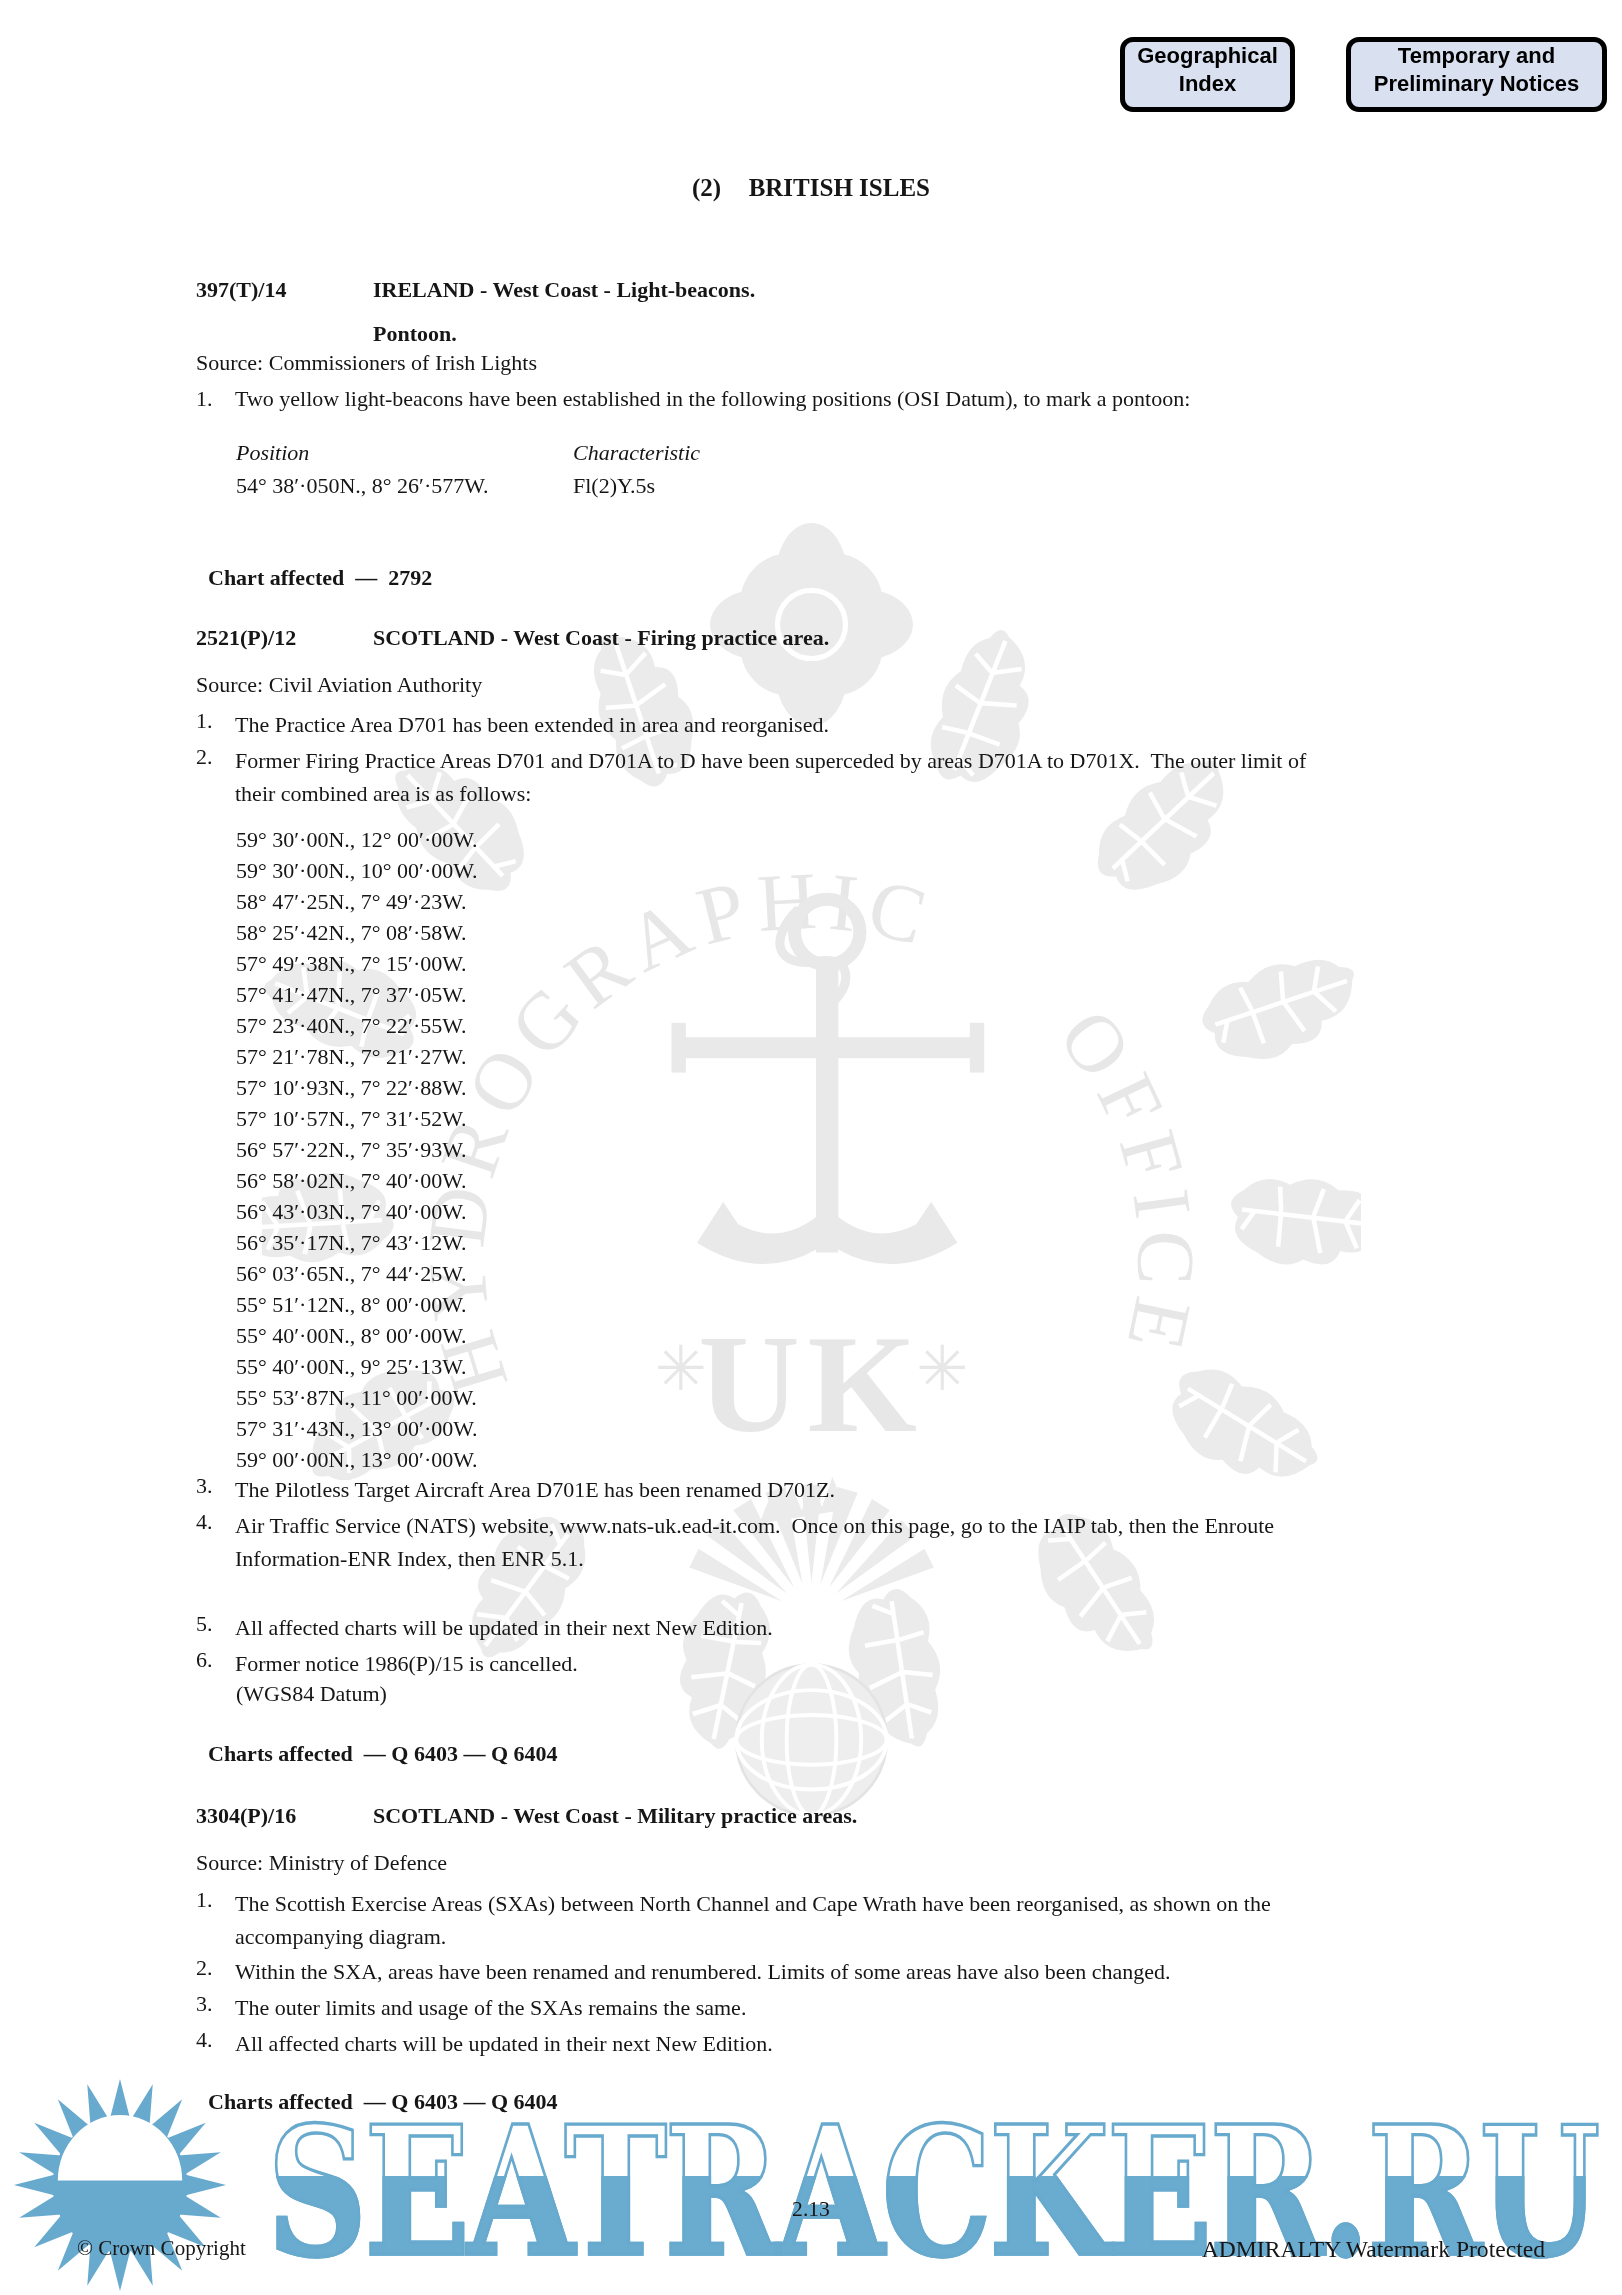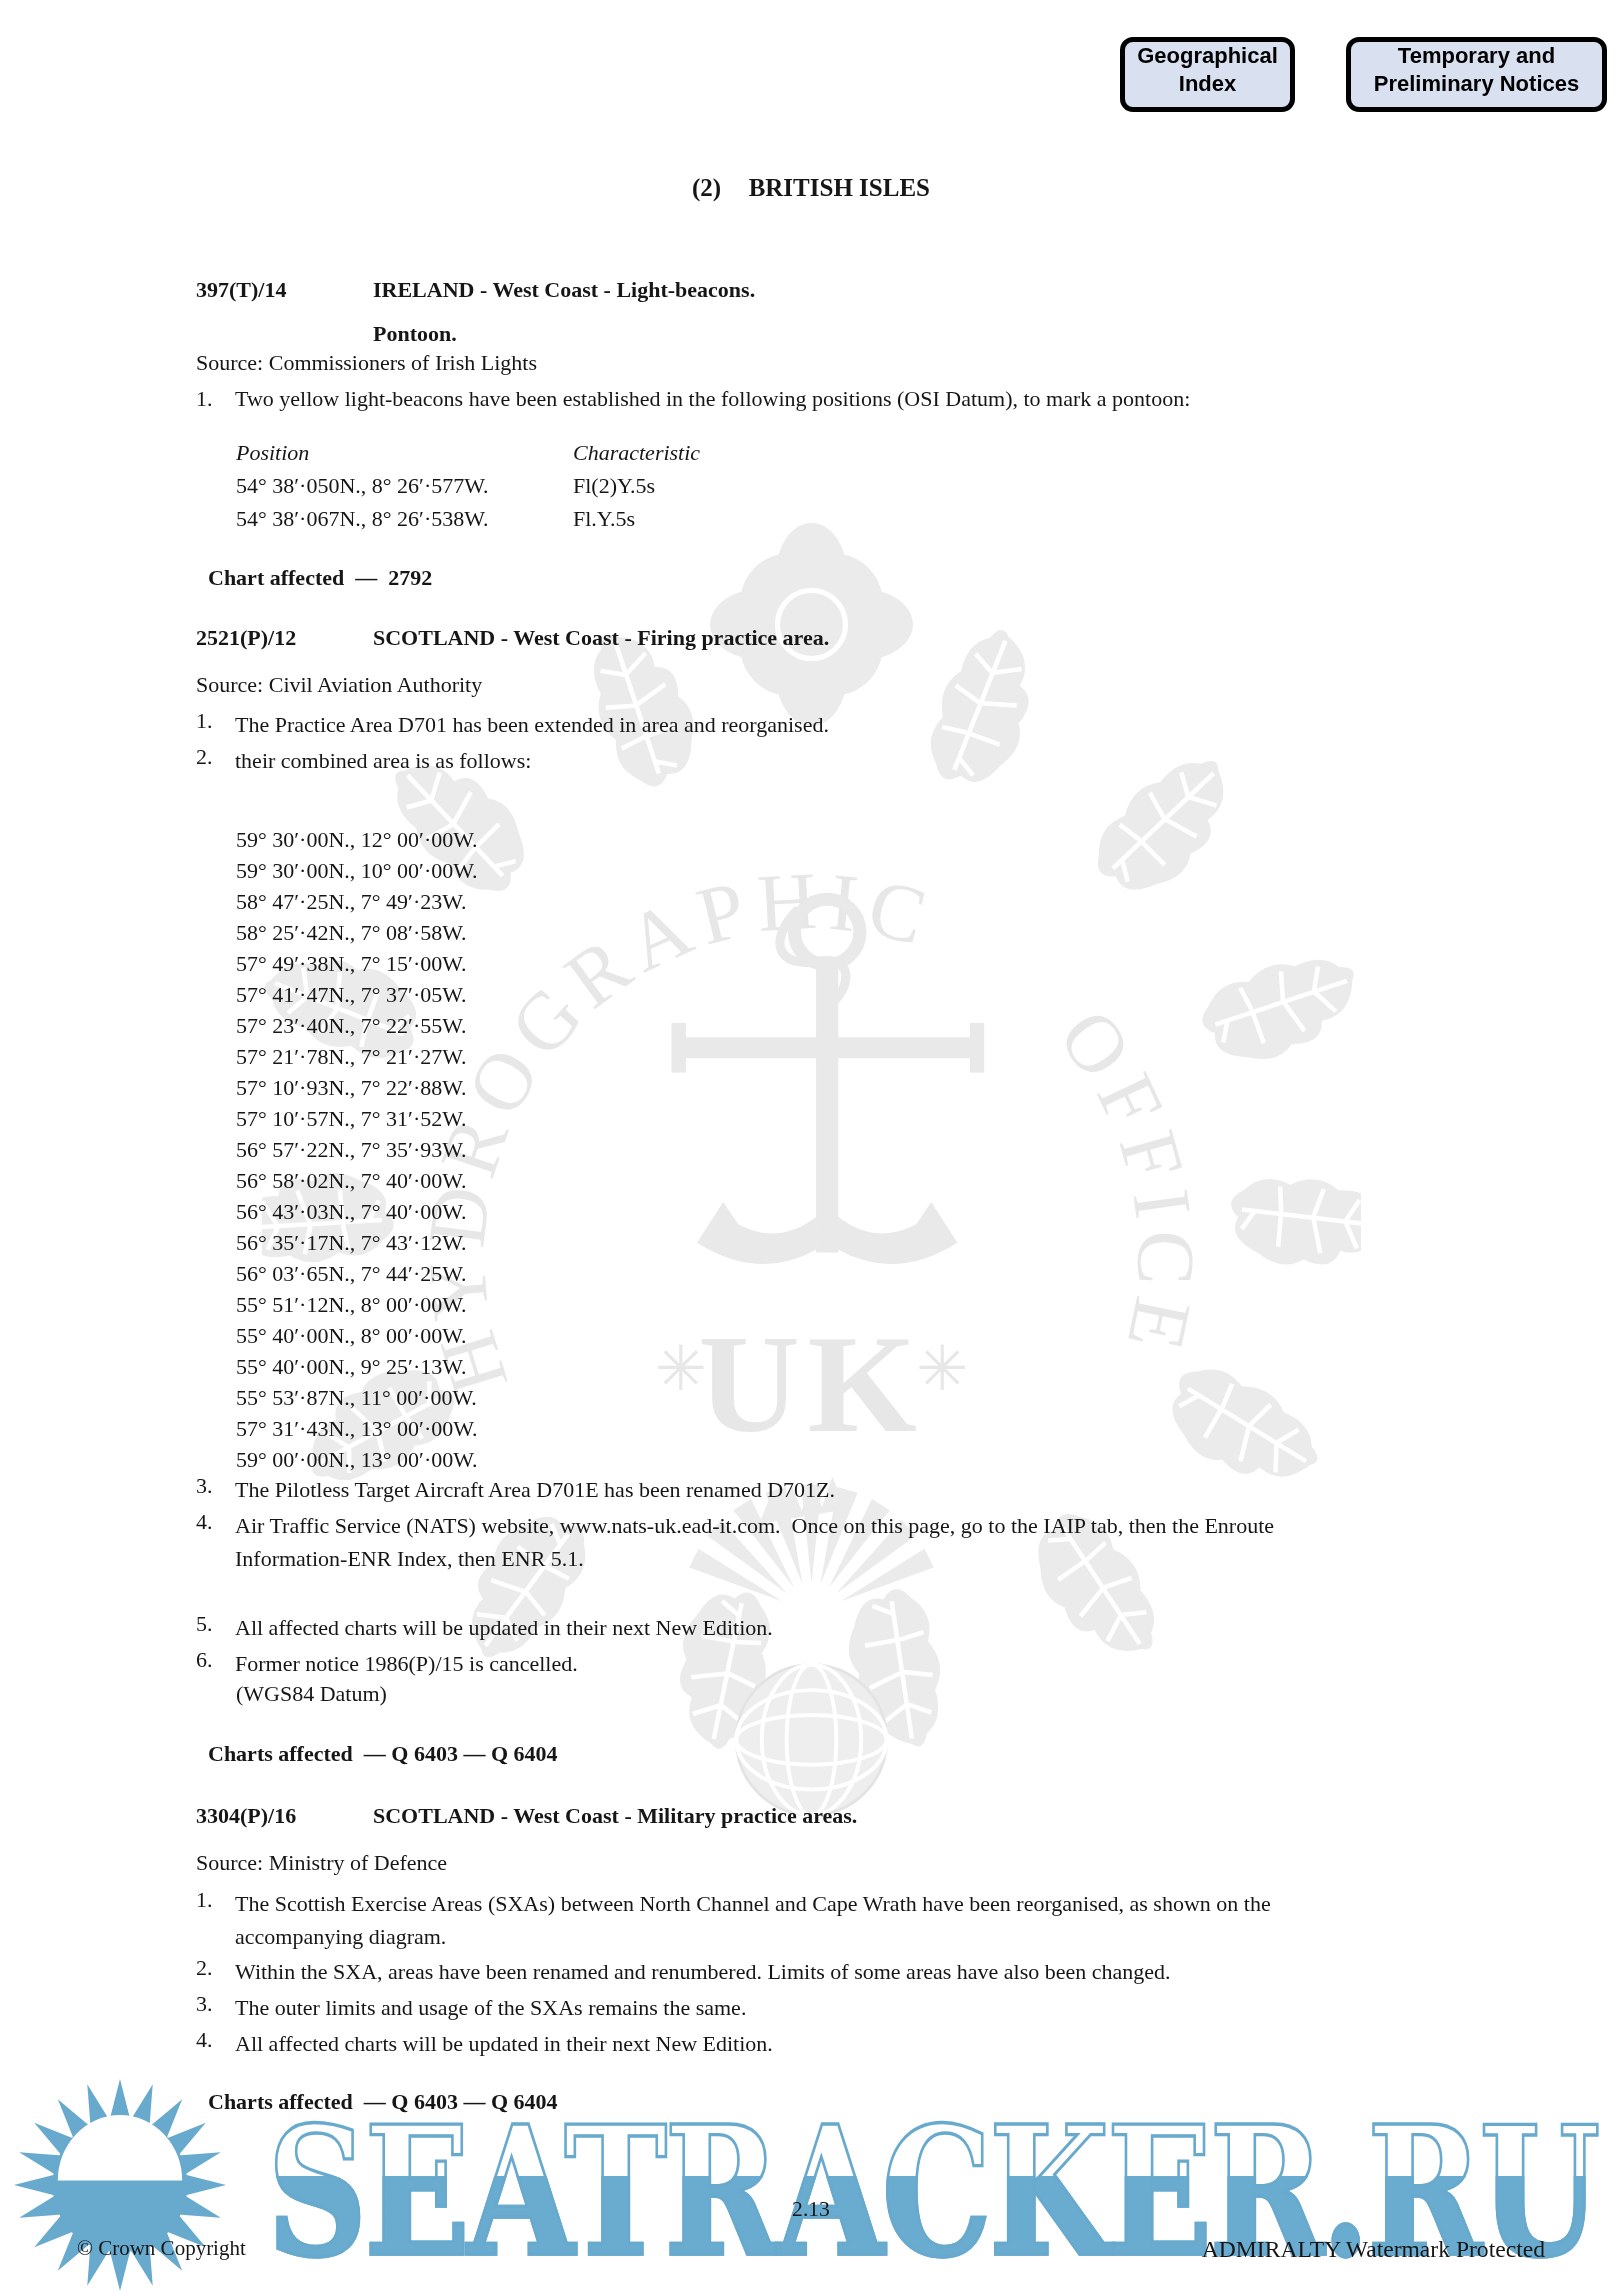--- a/index.html
+++ b/index.html
@@ -180,40 +180,36 @@
 
 <div class="abs ptable z2">
   <div class="trow hdr">
     <span class="c1">Position</span>
     <span>Characteristic</span>
   </div>
   <div class="trow">
     <span class="c1 pre">54° 38′·050N., 8° 26′·577W.</span>
     <span>Fl(2)Y.5s</span>
   </div>
-  <div class="trow">
-    <span class="c1 pre">54° 38′·067N., 8° 26′·538W.</span>
-    <span>Fl.Y.5s</span>
-  </div>
 </div>
 
 <div class="abs bold-line pre z2" style="top:565px">Chart affected  —  2792</div>
 
 <div class="abs notice-row z2" style="top:625px">
   <span class="notice-id">2521(P)/12</span><span>SCOTLAND - West Coast - Firing practice area.</span>
 </div>
 <div class="abs src z2" style="top:672px">Source: Civil Aviation Authority</div>
 
 <div class="abs item z2" style="top:708px">
   <span class="num">1.</span>
   <div class="itext lh50 pre"><div class="pre">The Practice Area D701 has been extended in area and reorganised.</div></div>
 </div>
 <div class="abs item z2" style="top:744px">
   <span class="num">2.</span>
-  <div class="itext lh50 pre"><div class="pre">their combined area is as follows:</div></div>
+  <div class="itext lh50 pre"><div class="pre">Former Firing Practice Areas D701 and D701A to D have been superceded by areas D701A to D701X.  The outer limit of</div><div class="pre">their combined area is as follows:</div></div>
 </div>
 
 <div class="abs coords z2" style="top:824px">
     <div class="coord-line">59° 30′·00N., 12° 00′·00W.</div>
     <div class="coord-line">59° 30′·00N., 10° 00′·00W.</div>
     <div class="coord-line">58° 47′·25N., 7° 49′·23W.</div>
     <div class="coord-line">58° 25′·42N., 7° 08′·58W.</div>
     <div class="coord-line">57° 49′·38N., 7° 15′·00W.</div>
     <div class="coord-line">57° 41′·47N., 7° 37′·05W.</div>
     <div class="coord-line">57° 23′·40N., 7° 22′·55W.</div>

